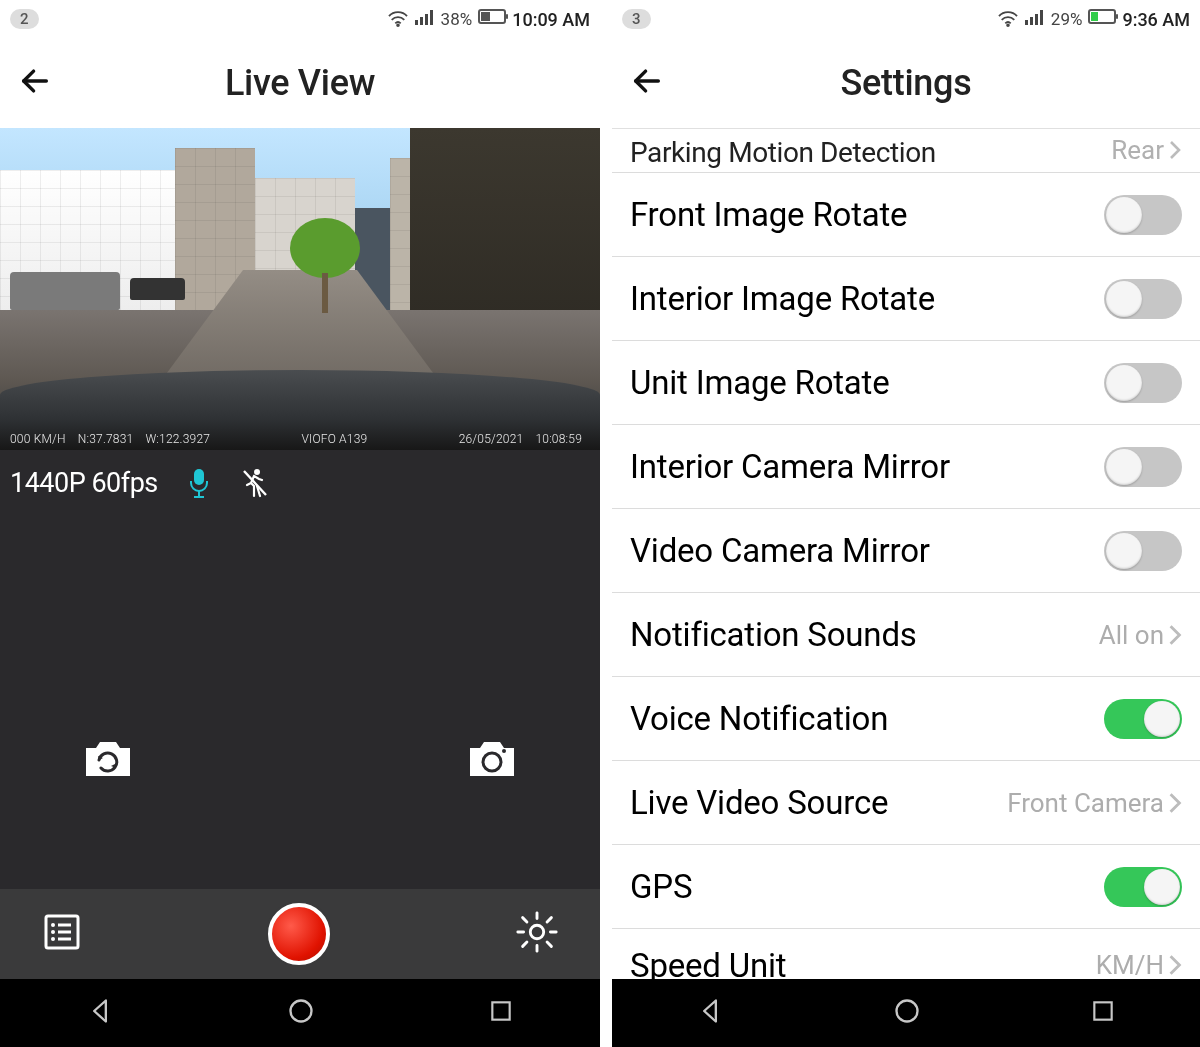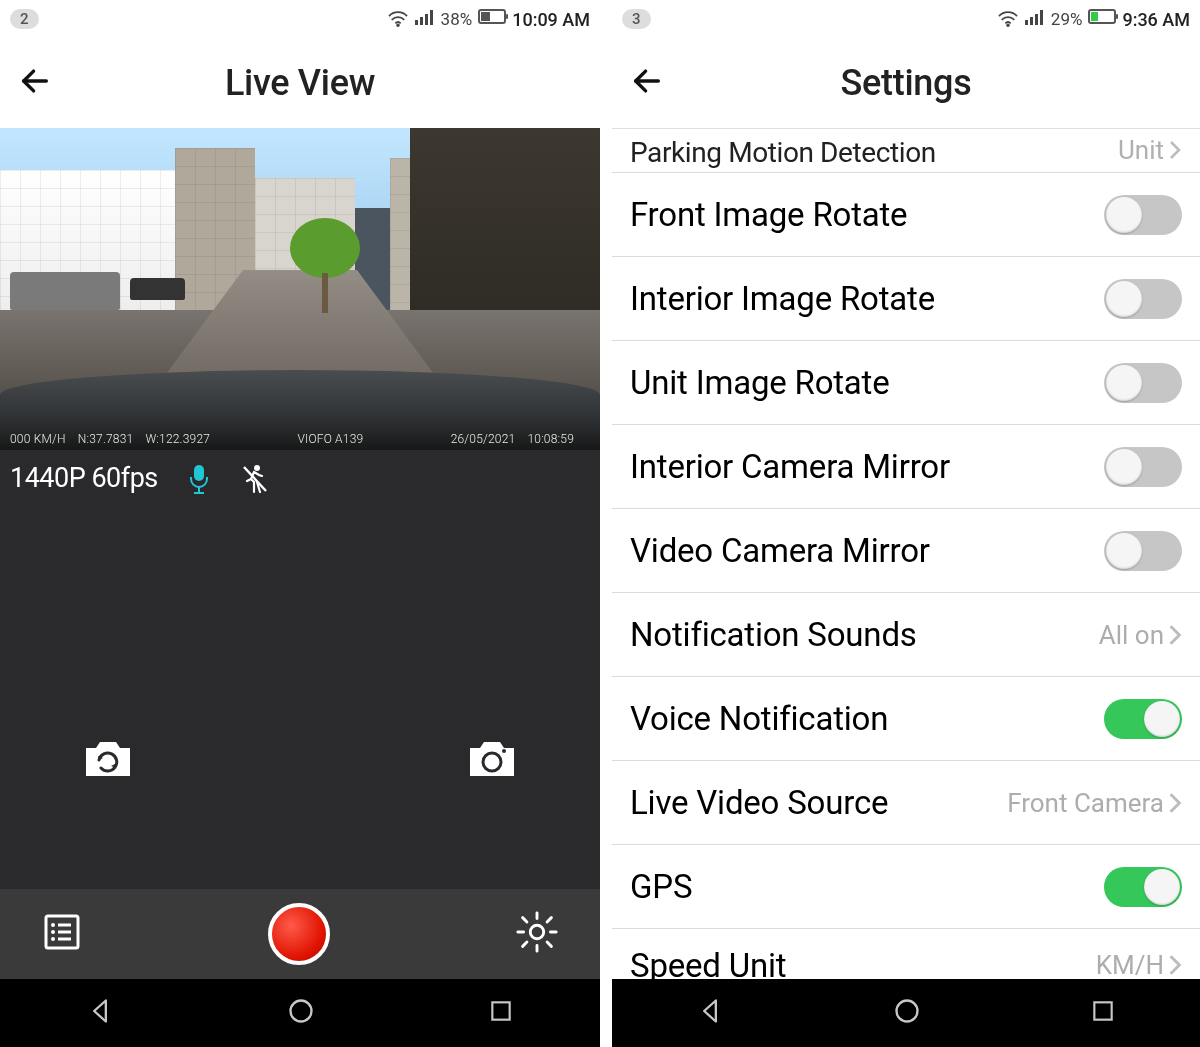--- a/index.html
+++ b/index.html
@@ -36,24 +36,24 @@
   .bldg.mid { left:255px; top:50px; width:100px; height:120px; background:#d8d4ce;}
   .bldg.right1 { right:0; top:0; width:190px; height:260px; background:linear-gradient(to bottom,#3c382f, #2a2721);}
   .bldg.right2 { right:130px; top:30px; width:80px; height:180px; background:#bbb4a8;}
   .tree { position:absolute; left:290px; top:90px; width:70px; height:90px; }
   .tree .crown { width:70px; height:60px; background:#5a9c2e; border-radius:50%; }
   .tree .trunk { width:6px; height:40px; background:#6b5a42; margin:-5px auto 0;}
   .car-approx { position:absolute; bottom:140px; background:#555; border-radius:4px 4px 2px 2px;}
   .car1{ left:10px; width:110px; height:38px; background:#7a7a7a;}
   .car2{ left:130px; bottom:150px; width:55px; height:22px; background:#333;}
   .hood { position:absolute; bottom:0; left:0; right:0; height:80px; background:linear-gradient(to bottom, #4a4d50 0%, #2f3235 60%, #171717 100%); border-top-left-radius:60% 30px; border-top-right-radius:60% 30px;}
-  .overlay-line { position:absolute; bottom:4px; left:0; right:16px; display:flex; gap:12px; padding:0 10px; font-size:12px; color:#e8e8e8; font-weight:300; letter-spacing:0.2px;}
-
-  
-  .info-row { height: 65px; background: #2a292c; display:flex; align-items:flex-start; gap:26px; padding:12px 10px; }
+  .overlay-line { position:absolute; bottom:4px; left:0; right:8px; display:flex; gap:12px; padding:0 10px; font-size:12px; color:#e8e8e8; font-weight:300; letter-spacing:0.2px;}
+
+  
+  .info-row { height: 65px; background: #2a292c; display:flex; align-items:center; gap:26px; padding:0 10px; }
   .resolution { color:#fff; font-size:27px; font-weight:400; letter-spacing:-0.5px;}
   .mic-ic, .walk-ic { width:30px; height:34px; display:inline-flex; align-items:center; justify-content:center; }
 
   .dark-fill { flex:1; background:#2a292c; display:flex; flex-direction:column; justify-content:center; position:relative; }
   .cam-row { display:flex; justify-content:space-between; padding:0 80px; margin-top:120px;}
 
   .bottom-toolbar { height:90px; background:#3a3a3b; display:flex; align-items:center; justify-content:space-between; padding:0 40px; }
   .rec-btn { width:62px; height:62px; border-radius:50%; background:radial-gradient(circle at 35% 35%, #ff5a4a 0%, #e01200 65%, #a90e00 100%); border:4px solid #ffffff; box-shadow: 0 0 0 2px #3a3a3b;}
 
   .nav { height:68px; background:#000; display:flex; align-items:center; justify-content:space-around;}
@@ -280,21 +280,21 @@
           </svg>
       </span>
       <h1>Settings</h1>
     </div>
 
     <div class="settings-scroll" id="settings-list">
 
       <div class="partial-row">
         <span class="lbl">Parking Motion Detection</span>
         <span class="val">
-          <span>Unit</span>
+          <span>Rear</span>
           <svg class="chev" width="14" height="20" viewBox="0 0 12 20" fill="none" stroke="#bcbcbc" stroke-width="2.6">
               <path d="M2 2l8 8-8 8"></path>
             </svg>
         </span>
       </div>
 
     <div class="row">
           <span class="lbl">Front Image Rotate</span>
           <div class="toggle off">
             <div class="knob"></div>

